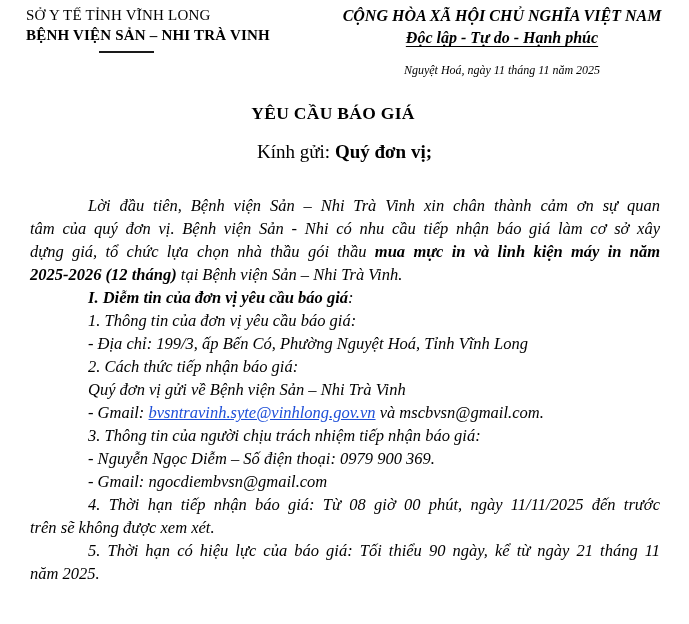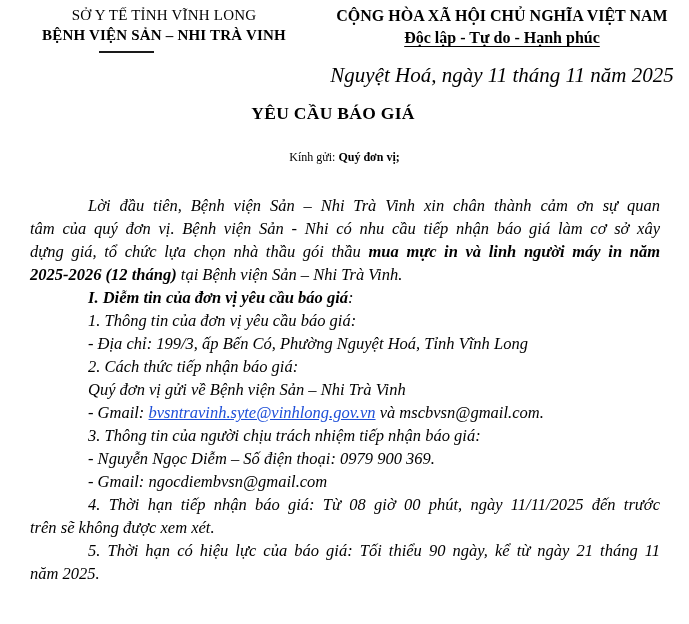--- a/index.html
+++ b/index.html
@@ -9,51 +9,51 @@
     color: #000000;
     font-family: "Liberation Serif", "DejaVu Serif", serif;
     position: relative;
     overflow: hidden;
   }
   .page { position: absolute; inset: 0; }
 
   
   .hdr-left {
     position: absolute; left: 26px; top: 5px; width: 276px;
-    text-align: center; font-size: 15px; line-height: 20px;
+    text-align: left; font-size: 15px; line-height: 20px;
   }
   .hdr-left .org-sup { font-weight: normal; letter-spacing: 0.2px; }
   .hdr-left .org-name { font-weight: bold; letter-spacing: 0.2px; }
   .org-rule {
     position: absolute; left: 99px; top: 51px; width: 55px; height: 2px;
     background: #1a1a1a;
   }
   .hdr-right {
     position: absolute; left: 318px; top: 5px; width: 368px;
-    text-align: center; font-size: 16px; line-height: 21px; font-weight: bold;
+    text-align: center; font-size: 16px; line-height: 21px; font-weight: bold; font-style: italic;
   }
   .hdr-right .motto {
     display: inline-block;
     text-decoration: underline;
     text-underline-offset: 3px;
     margin-top: 1px;
   }
   .dateline {
     position: absolute; left: 318px; top: 63px; width: 368px;
-    text-align: center; font-style: italic; font-size: 21px;
+    text-align: center; font-style: italic; font-size: 12px;
   }
 
   
   .doc-title {
     position: absolute; left: 0; top: 103px; width: 666px;
     text-align: center; font-weight: bold; font-size: 17.5px; letter-spacing: 0.3px;
   }
   .salutation {
-    position: absolute; left: 0; top: 150px; width: 689px;
-    text-align: center; font-size: 12px;
+    position: absolute; left: 0; top: 141px; width: 689px;
+    text-align: center; font-size: 19px;
   }
   .salutation b { font-weight: bold; }
 
   
   .body-block {
     position: absolute; left: 30px; top: 194px; width: 630px;
     font-size: 16.5px;
   }
   .ln { line-height: 23px; min-height: 23px; white-space: pre-wrap; font-style: italic; }
   .indent  { padding-left: 58px; }
@@ -85,21 +85,21 @@
   <div class="dateline">Nguyệt Hoá, ngày 11 tháng 11 năm 2025</div>
 
   <div class="doc-title">YÊU CẦU BÁO GIÁ</div>
 
   <div class="salutation"><span>Kính gửi: </span><b>Quý đơn vị;</b></div>
 
   <div class="body-block">
 
     <div class="ln indent j">Lời đầu tiên, Bệnh viện Sản – Nhi Trà Vinh xin chân thành cảm ơn sự quan</div>
     <div class="ln j">tâm của quý đơn vị. Bệnh viện Sản - Nhi có nhu cầu tiếp nhận báo giá làm cơ sở xây</div>
-    <div class="ln j"><span>dựng giá, tổ chức lựa chọn nhà thầu gói thầu </span><b>mua mực in và linh người máy in năm</b></div>
+    <div class="ln j"><span>dựng giá, tổ chức lựa chọn nhà thầu gói thầu </span><b>mua mực in và linh kiện máy in năm</b></div>
     <div class="ln"><b>2025-2026 (12 tháng)</b><span> tại Bệnh viện Sản – Nhi Trà Vinh.</span></div>
 
     <div class="ln indent"><b>I. Diễm tin của đơn vị yêu cầu báo giá</b><span>:</span></div>
 
     <div class="ln indent">1. Thông tin của đơn vị yêu cầu báo giá:</div>
     <div class="ln indent">- Địa chỉ: 199/3, ấp Bến Có, Phường Nguyệt Hoá, Tỉnh Vĩnh Long</div>
 
     <div class="ln indent">2. Cách thức tiếp nhận báo giá:</div>
     <div class="ln indent">Quý đơn vị gửi về Bệnh viện Sản – Nhi Trà Vinh</div>
     <div class="ln indent"><span>- Gmail: </span><a class="link">bvsntravinh.syte@vinhlong.gov.vn</a><span> và mscbvsn@gmail.com.</span></div>

